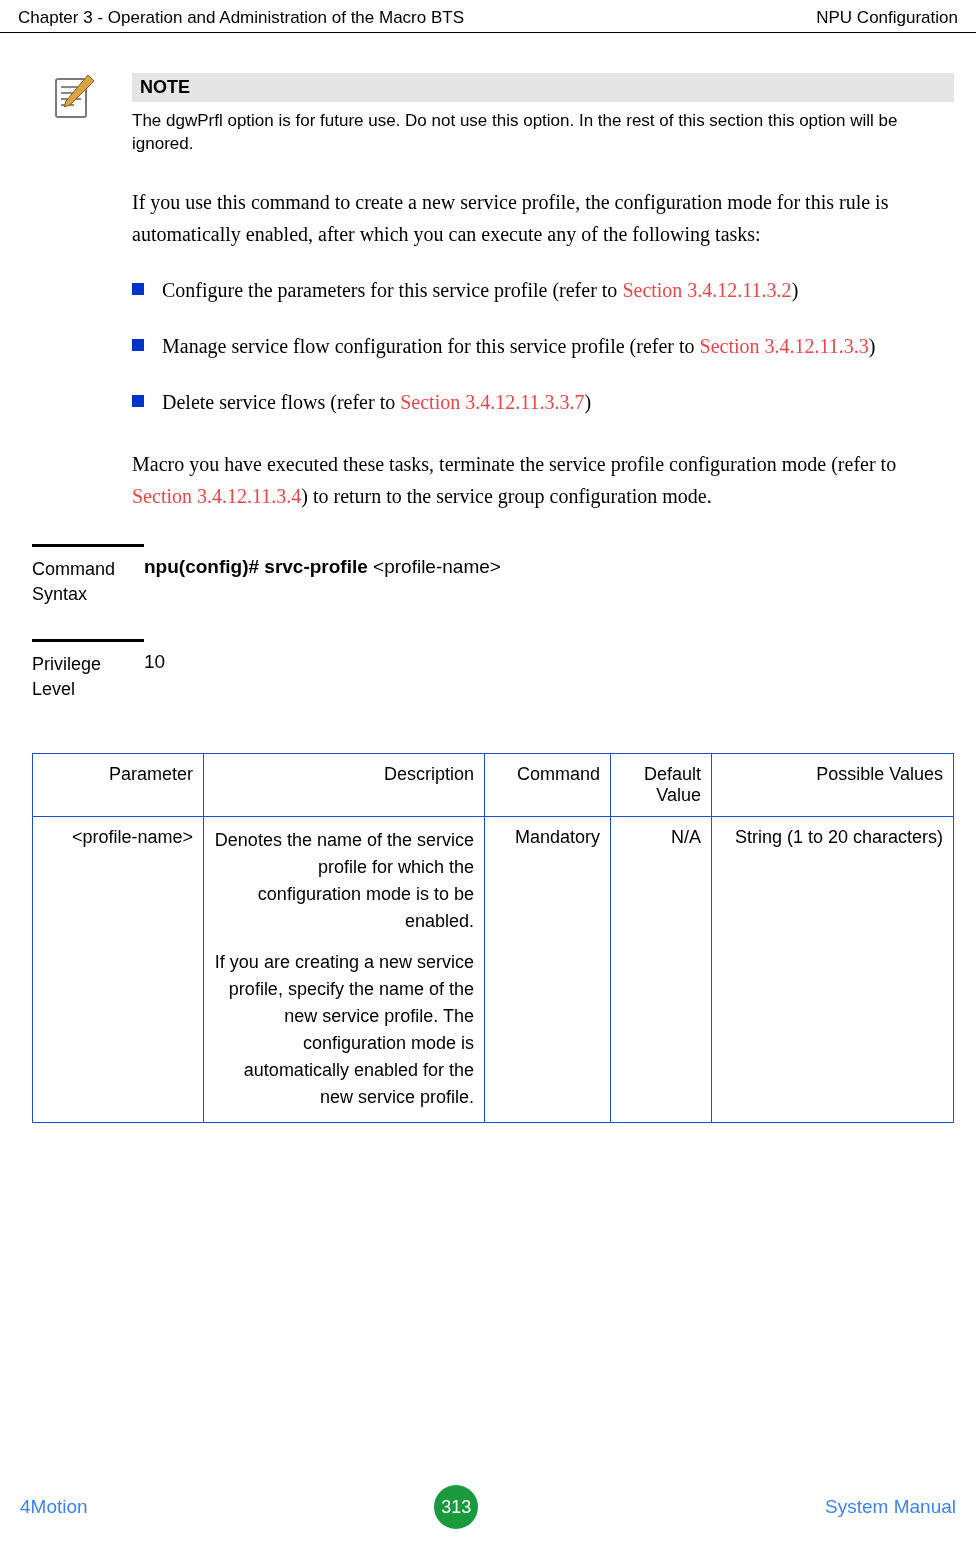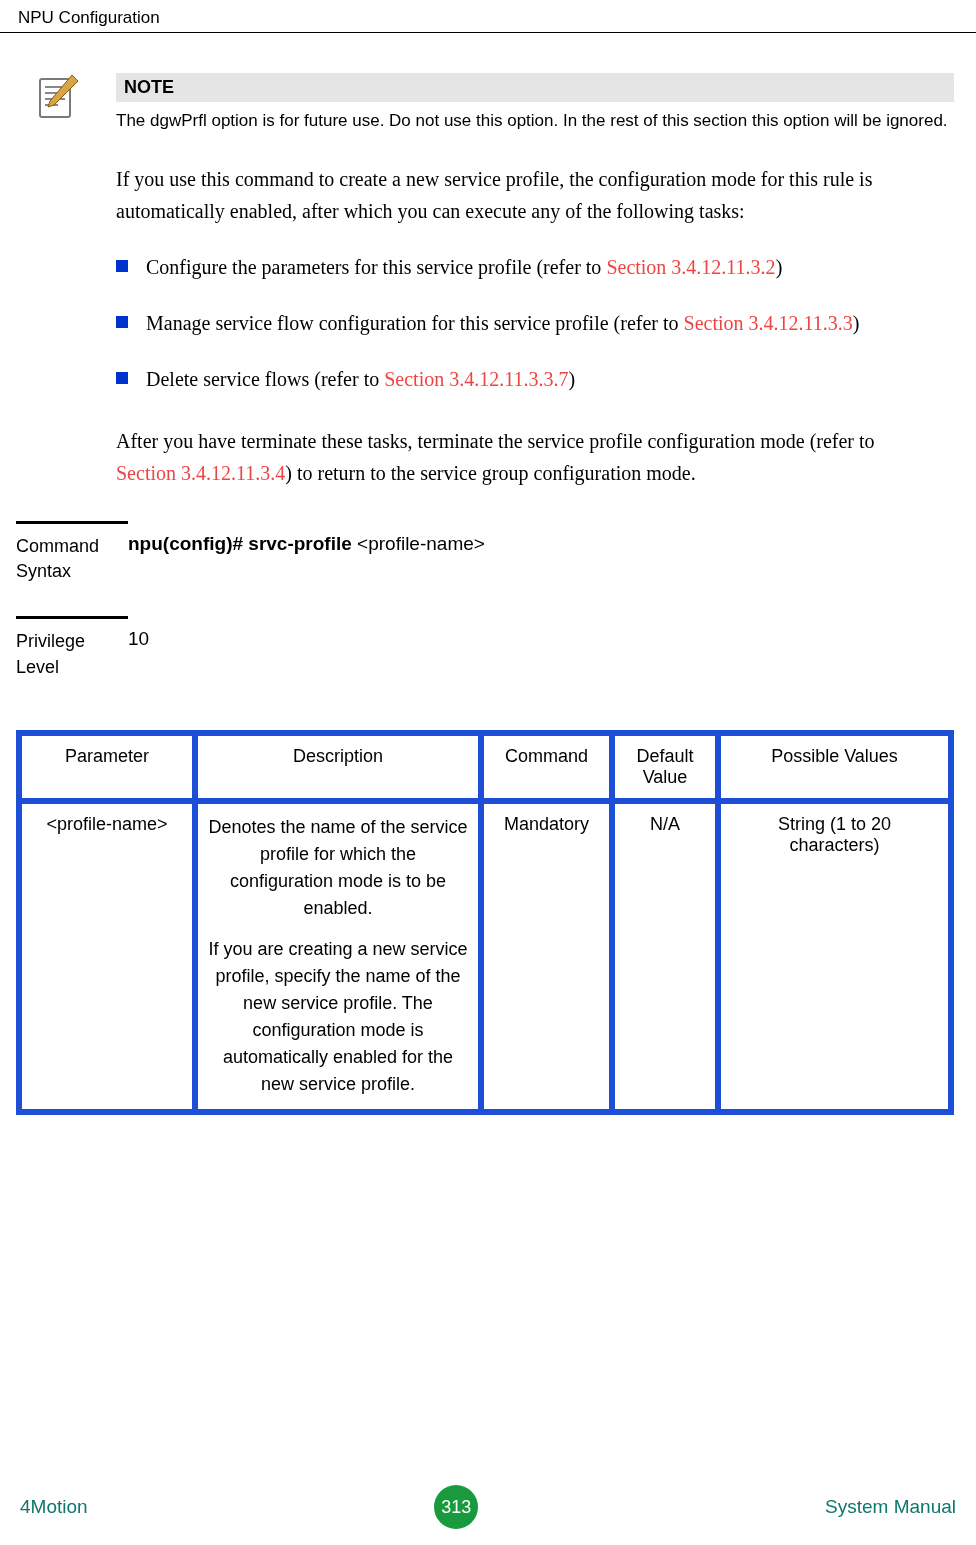--- a/index.html
+++ b/index.html
@@ -18,21 +18,21 @@
     padding: 0;
   }
   .top-header {
     display: flex;
     justify-content: space-between;
     font-size: 17px;
     padding: 8px 18px 4px 18px;
     border-bottom: 1px solid #000;
   }
   .content {
-    padding: 40px 22px 0 16px;
+    padding: 40px 22px 0 32px;
   }
   .note-block {
     display: flex;
     align-items: flex-start;
     margin-bottom: 30px;
   }
   .note-icon-wrap {
     width: 80px;
     flex-shrink: 0;
     padding-top: 0px;
@@ -112,63 +112,64 @@
   .cmd-right .bold {
     font-weight: bold;
   }
   .syntax-table {
     margin-top: 6px;
     border-collapse: collapse;
     width: 100%;
     font-size: 18px;
   }
   .syntax-table th, .syntax-table td {
-    border: 6px solid #1d4ed8;
+    border: 1px solid #1d4ed8;
     vertical-align: top;
-    text-align: center;
+    text-align: right;
     padding: 10px 10px;
     font-weight: normal;
   }
   .syntax-table td p {
     margin: 0 0 14px 0;
     line-height: 1.5;
   }
   .syntax-table td p:last-child { margin-bottom: 1px; }
   .footer {
     position: absolute;
     bottom: 0;
     left: 0;
     right: 0;
     display: flex;
     justify-content: space-between;
     align-items: center;
     padding: 12px 20px 16px 20px;
     font-size: 19px;
   }
   .footer-left, .footer-right {
-    color: #0f766e;
+    color: #3b82f6;
   }
   .page-badge {
     display: inline-flex;
     align-items: center;
     justify-content: center;
     width: 44px;
     height: 44px;
     border-radius: 50%;
     background: #199a3d;
     color: #ffffff;
     font-size: 18px;
   }
 </style>
 </head>
 <body>
 
 <div class="page">
 
   <div class="top-header">
+    <span>Chapter 3 - Operation and Administration of the Macro BTS</span>
     <span>NPU Configuration</span>
   </div>
 
   <div class="content">
 
     <div class="note-block">
       <div class="note-icon-wrap">
         <svg width="44" height="50" viewBox="0 0 44 50">
           <rect x="4" y="6" width="30" height="38" rx="2" fill="#fff" stroke="#7a7a7a" stroke-width="2"></rect>
           <line x1="9" y1="14" x2="29" y2="14" stroke="#888" stroke-width="2"></line>
@@ -202,21 +203,21 @@
         </div>
         <div class="bullet-item">
           <span class="bullet-mark"></span>
           <span class="bullet-text">
             <span>Delete service flows (refer to </span><a href="#">Section 3.4.12.11.3.3.7</a><span>)</span>
           </span>
         </div>
       </div>
 
       <p class="body-para after-bullets">
-        <span>After you have terminate these tasks, terminate the service profile configuration mode (refer to </span><a href="#">Section 3.4.12.11.3.4</a><span>) to return to the service group configuration mode.</span>
+        <span>Macro you have executed these tasks, terminate the service profile configuration mode (refer to </span><a href="#">Section 3.4.12.11.3.4</a><span>) to return to the service group configuration mode.</span>
       </p>
     </div>
 
     <div class="cmd-section">
       <div class="cmd-left">Command Syntax</div>
       <div class="cmd-right">
         <span class="bold">npu(config)# srvc-profile </span><span>&lt;profile-name&gt;</span>
       </div>
     </div>
 

